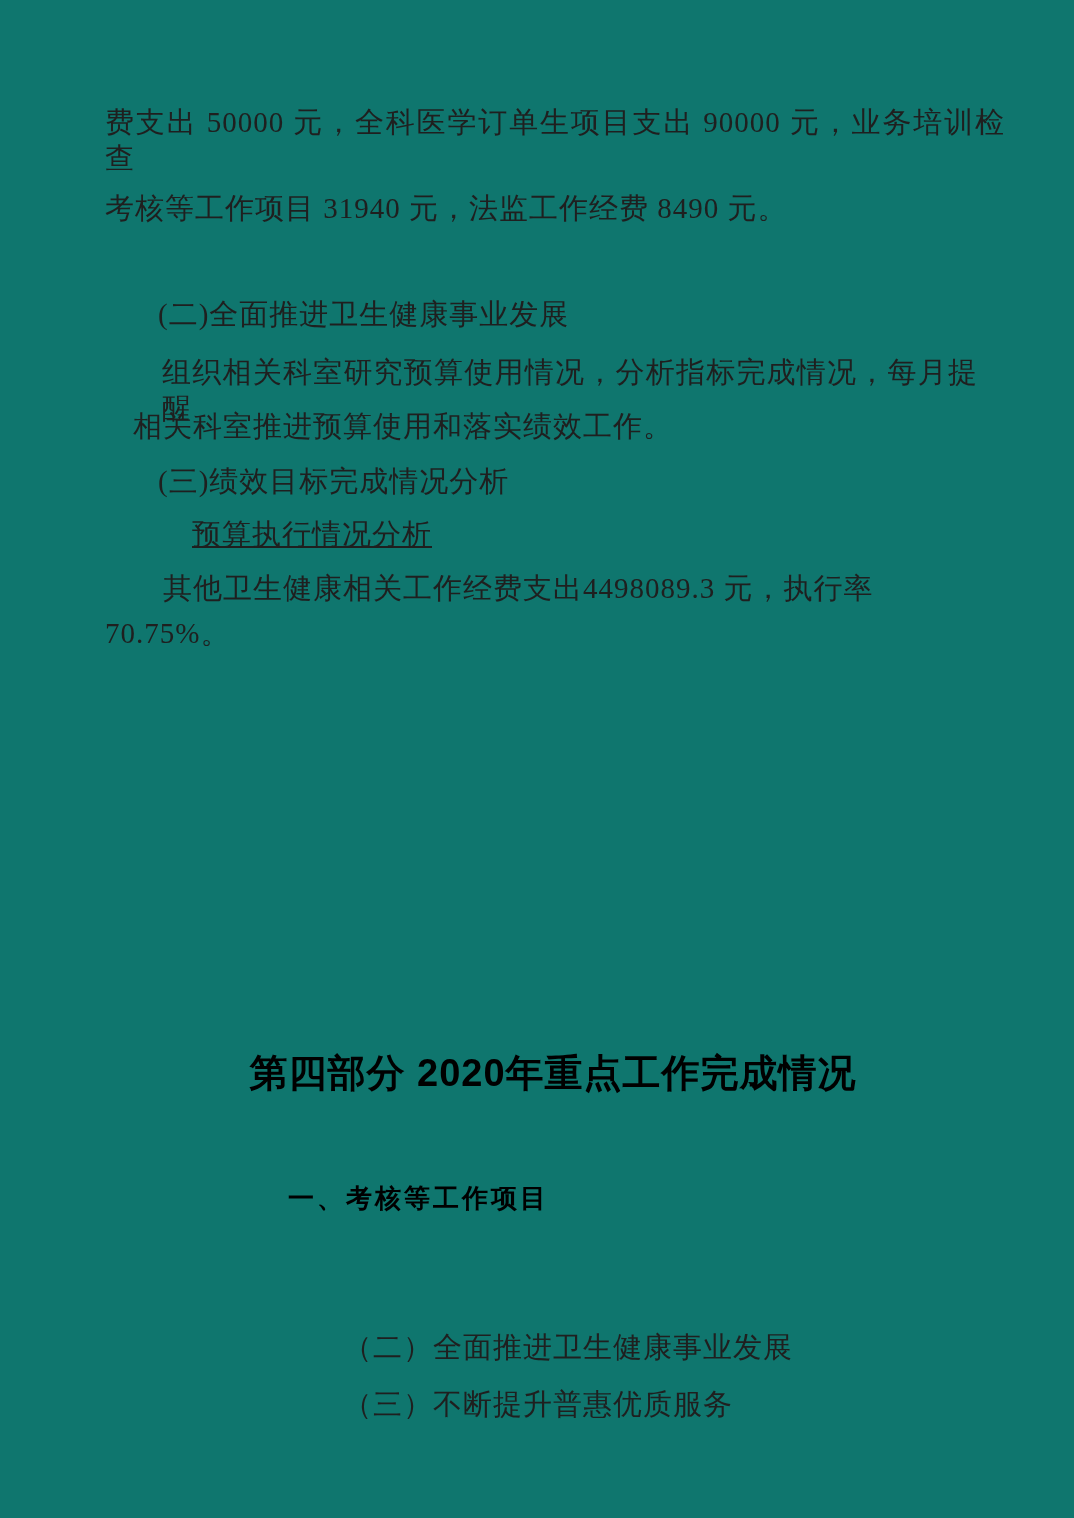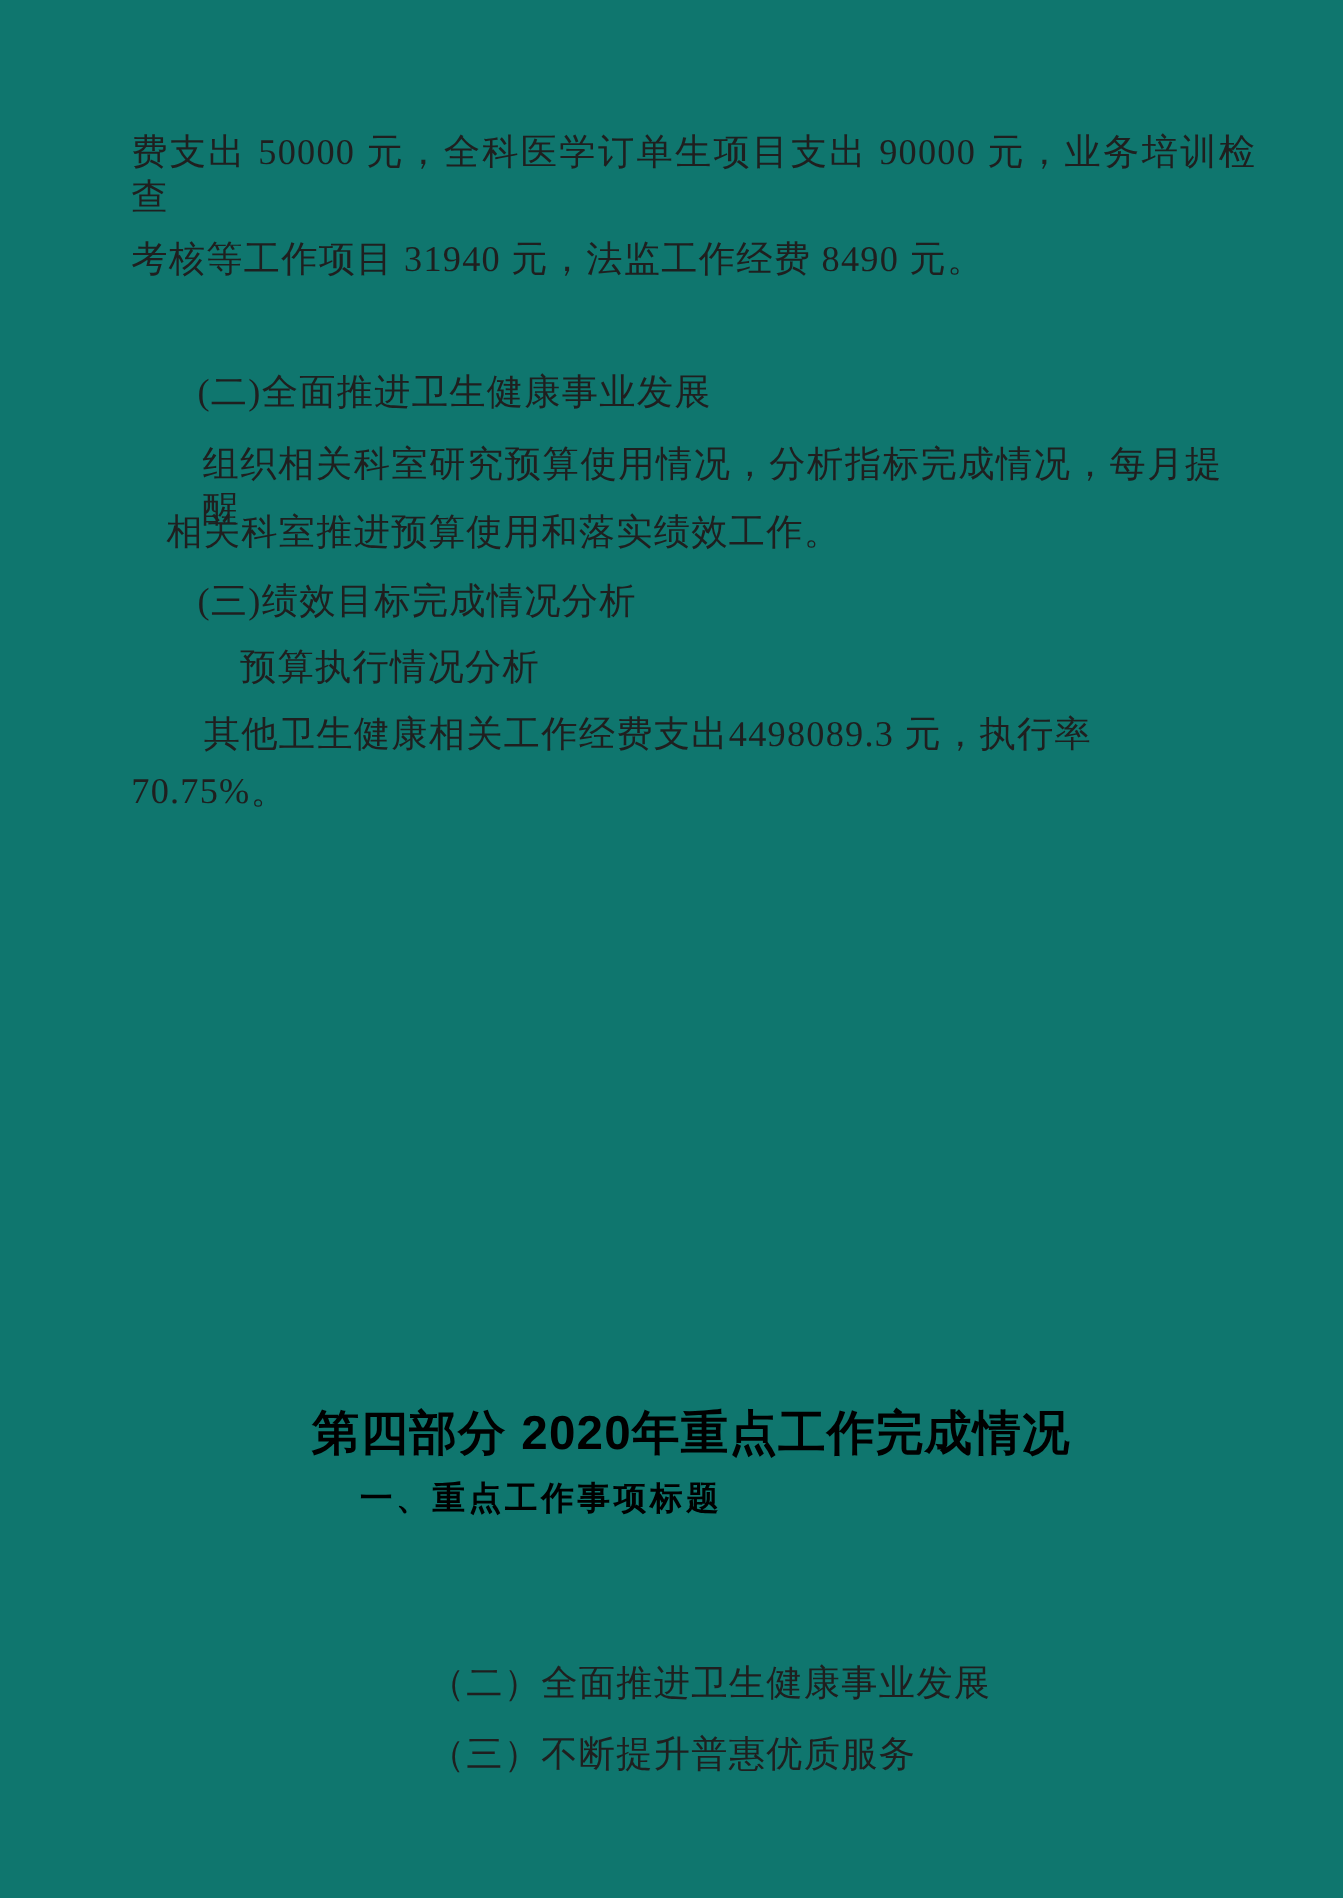--- a/index.html
+++ b/index.html
@@ -68,24 +68,24 @@
 <div class="page">
 
   <div class="line justify" style="top:104px; left:105px; width:900px;">费支出 50000 元，全科医学订单生项目支出 90000 元，业务培训检查</div>
   <div class="line" style="top:190px; left:105px;">考核等工作项目 31940 元，法监工作经费 8490 元。</div>
 
   <div class="line" style="top:296px; left:158px;">(二)全面推进卫生健康事业发展</div>
   <div class="line justify" style="top:354px; left:162px; width:816px;">组织相关科室研究预算使用情况，分析指标完成情况，每月提醒</div>
   <div class="line" style="top:408px; left:105px;margin-left:28px;">相关科室推进预算使用和落实绩效工作。</div>
 
   <div class="line" style="top:463px; left:158px;">(三)绩效目标完成情况分析</div>
-  <div class="line" style="top:516px; left:192px;">预算执行情况分析</div>
+  <div class="line" style="top:516px; left:192px;text-decoration:underline;">预算执行情况分析</div>
   <div class="line" style="top:570px; left:163px;">其他卫生健康相关工作经费支出4498089.3 元，执行率</div>
   <div class="line" style="top:615px; left:105px;">70.75%。</div>
 
-  <div class="part-title" style="top:1126px; padding-left:32px;">第四部分 2020年重点工作完成情况</div>
+  <div class="part-title" style="top:1052px; padding-left:32px;">第四部分 2020年重点工作完成情况</div>
 
-  <div class="section-heading" style="top:1183px; left:288px;">一、重点工作事项标题</div>
+  <div class="section-heading" style="top:1183px; left:288px;">一、考核等工作项目</div>
 
   <div class="kaiti-item" style="top:1330px; left:343px;">（二）全面推进卫生健康事业发展</div>
   <div class="kaiti-item" style="top:1387px; left:343px;">（三）不断提升普惠优质服务</div>
 
 </div>
 
 </body></html>

